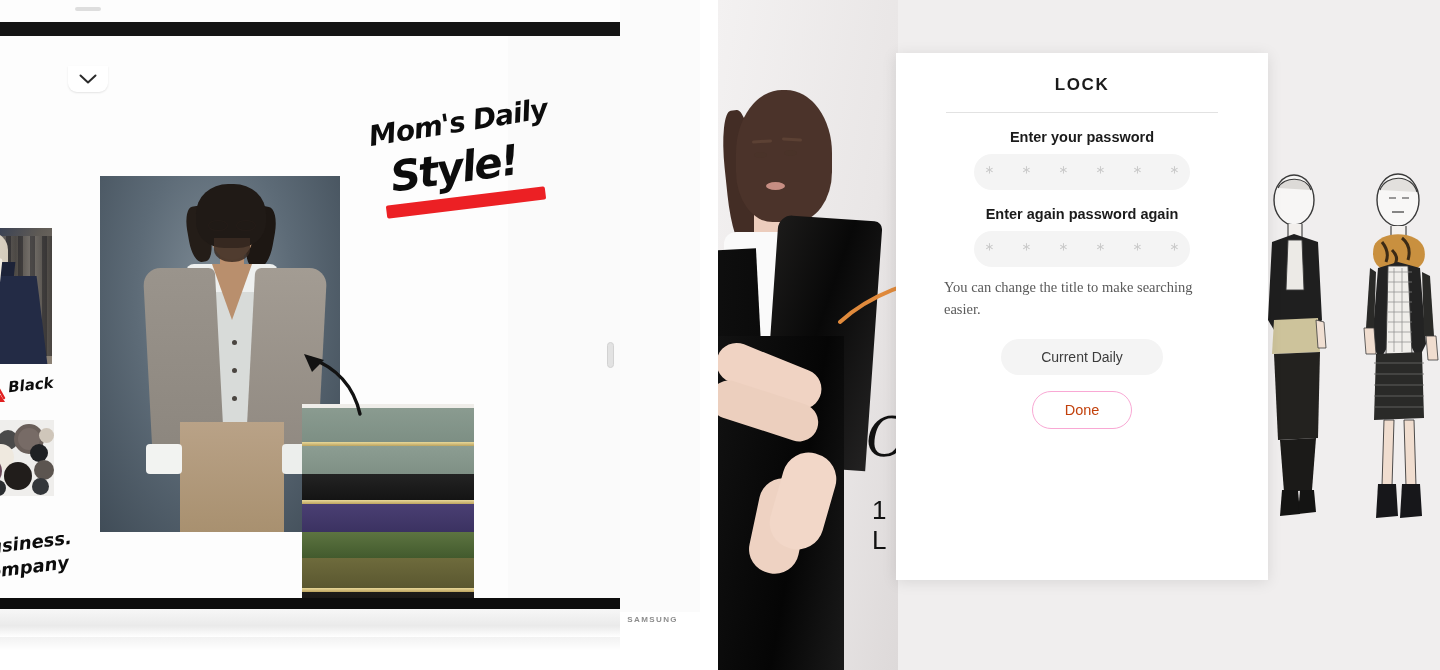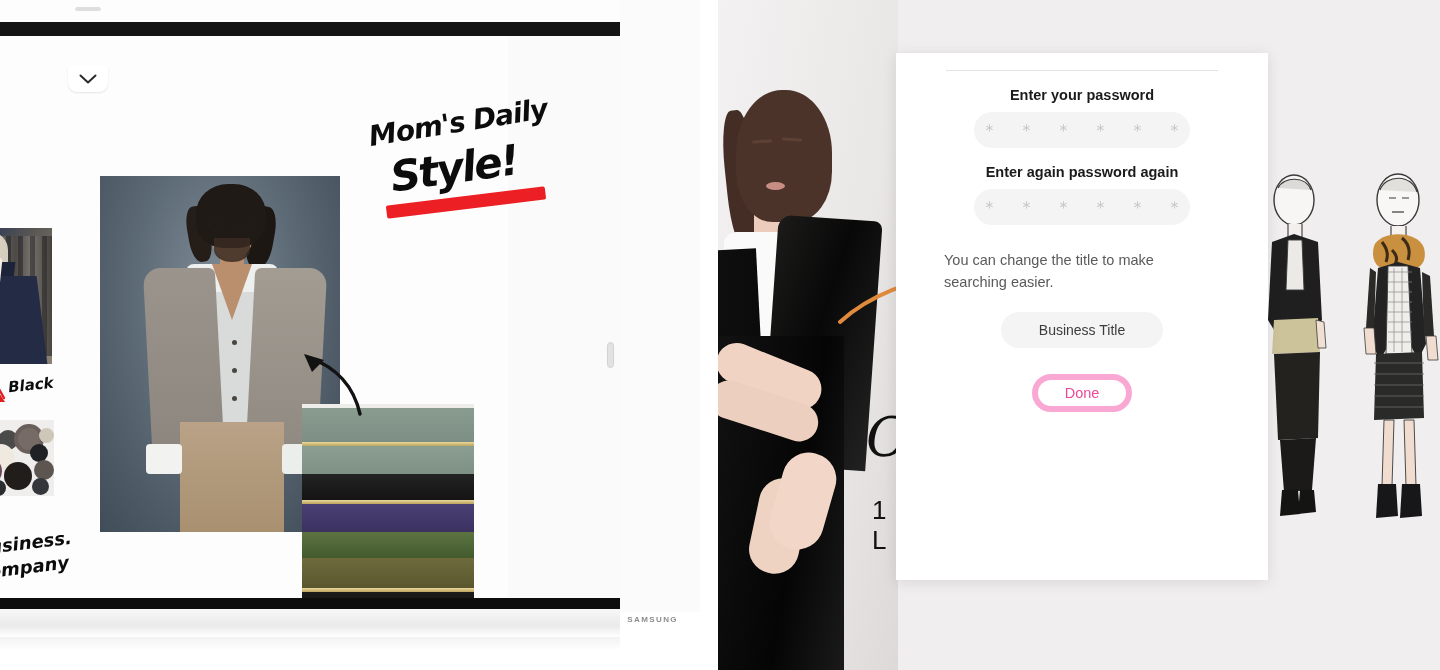--- a/index.html
+++ b/index.html
@@ -168,27 +168,27 @@
   .dialog { position:absolute; left:896px; top:53px; width:372px; height:527px;
             background:#ffffff; box-shadow:0 2px 14px rgba(0,0,0,.10); }
   .dlg-title { text-align:center; font-size:17px; font-weight:bold; color:#1b1b1b;
                letter-spacing:1.6px; margin-top:22px; }
   .dlg-rule { width:272px; height:1px; background:#e2e2e2; margin:17px auto 0; }
   .dlg-desc { width:276px; margin:18px auto 0; font-size:14.5px; line-height:1.55; color:#4f4f4f; }
   .dlg-label { text-align:center; font-size:14.5px; font-weight:bold; color:#1b1b1b; margin-top:16px; }
   .pwd-field { width:216px; height:36px; margin:9px auto 0; background:#f4f4f4; border-radius:18px;
                display:flex; align-items:center; justify-content:center; gap:20px; }
   .pwd-dot { font-size:17px; color:#c6c6c6; line-height:1; }
-  .dlg-note { width:276px; margin:24px auto 0; font-size:14.5px; line-height:1.55; color:#5a5a5a; }
+  .dlg-note { width:276px; margin:9px auto 0; font-size:14.5px; line-height:1.55; color:#5a5a5a;font-family:Liberation Serif, serif; }
   .title-field { width:162px; height:36px; margin:18px auto 0; background:#f4f4f4; border-radius:18px;
                  display:flex; align-items:center; justify-content:center;
                  font-size:14px; color:#3c3c3c; }
-  .done-btn { width:100px; height:38px; margin:26px auto 0; border:6px solid #f9a8d4; border-radius:19px;
+  .done-btn { width:100px; height:38px; margin:16px auto 0; border:1px solid #f9a8d4; border-radius:19px;
               background:#fff; display:flex; align-items:center; justify-content:center;
-              font-size:14.5px; color:#ec4899; cursor:pointer; }
+              font-size:14.5px; color:#c2410c; cursor:pointer; }
 </style>
 </head>
 <body>
 
 <div class="stage">
 
   <div class="left-panel">
 
     <div class="tv-outer">
       <div class="tv-topwhite"></div>
@@ -382,20 +382,21 @@
       <path d="M54 316 L72 316 L74 348 L52 350 Z" fill="#17171a"></path>
       <path d="M22 100 L28 104 L26 162 L18 160 Z" fill="#2a2a28"></path>
       <path d="M74 104 L82 108 L86 168 L76 168 Z" fill="#2a2a28"></path>
       <path d="M16 160 L26 160 L28 186 L18 186 Z" fill="#f0ddcf" stroke="#3a3a3a" stroke-width=".8"></path>
       <path d="M78 168 L88 168 L90 192 L80 192 Z" fill="#f0ddcf" stroke="#3a3a3a" stroke-width=".8"></path>
     </svg>
 
   </div>
 
   <div class="dialog">
+    <div class="dlg-title">LOCK</div>
     <div class="dlg-rule"></div>
 
     <div class="dlg-label">Enter your password</div>
     <div class="pwd-field" aria-label="Enter your password">
       <span class="pwd-dot">＊</span>
       <span class="pwd-dot">＊</span>
       <span class="pwd-dot">＊</span>
       <span class="pwd-dot">＊</span>
       <span class="pwd-dot">＊</span>
       <span class="pwd-dot">＊</span>
@@ -405,17 +406,17 @@
     <div class="pwd-field" aria-label="Enter your password again">
       <span class="pwd-dot">＊</span>
       <span class="pwd-dot">＊</span>
       <span class="pwd-dot">＊</span>
       <span class="pwd-dot">＊</span>
       <span class="pwd-dot">＊</span>
       <span class="pwd-dot">＊</span>
     </div>
 
     <div class="dlg-note">You can change the title to make searching easier.</div>
-    <div class="title-field" aria-label="Current Title">Business Title</div>
+    <div class="title-field" aria-label="Current Title">Current Daily</div>
     <div class="done-btn">Done</div>
   </div>
 
 </div>
 
 </body></html>

